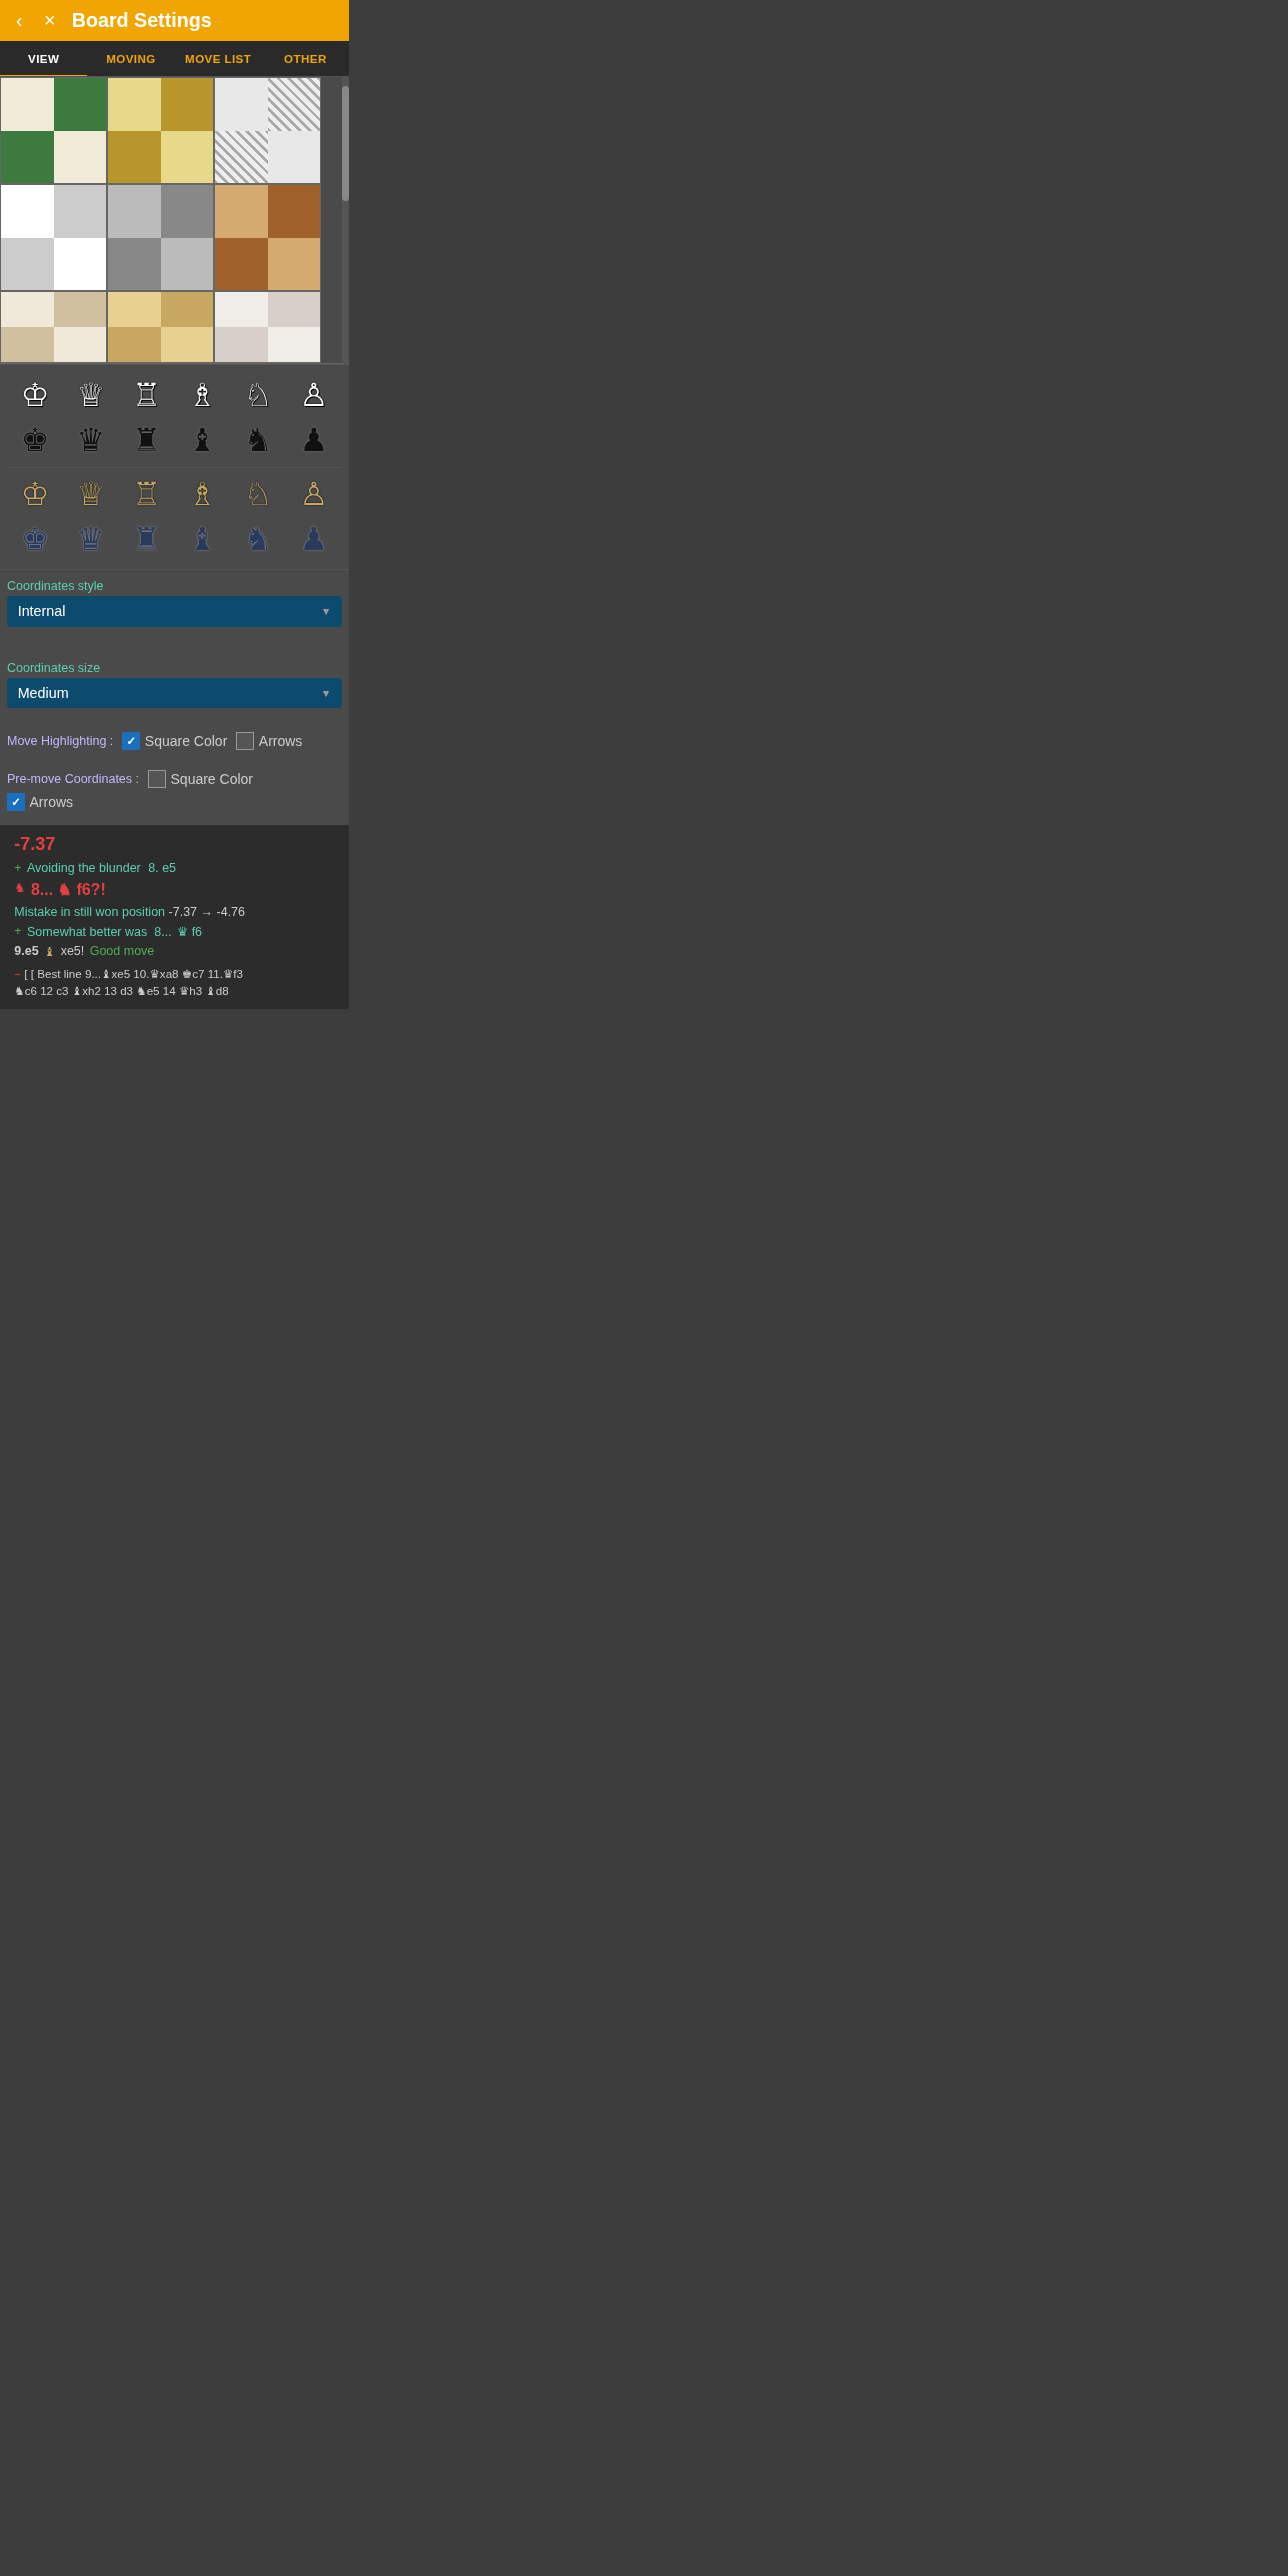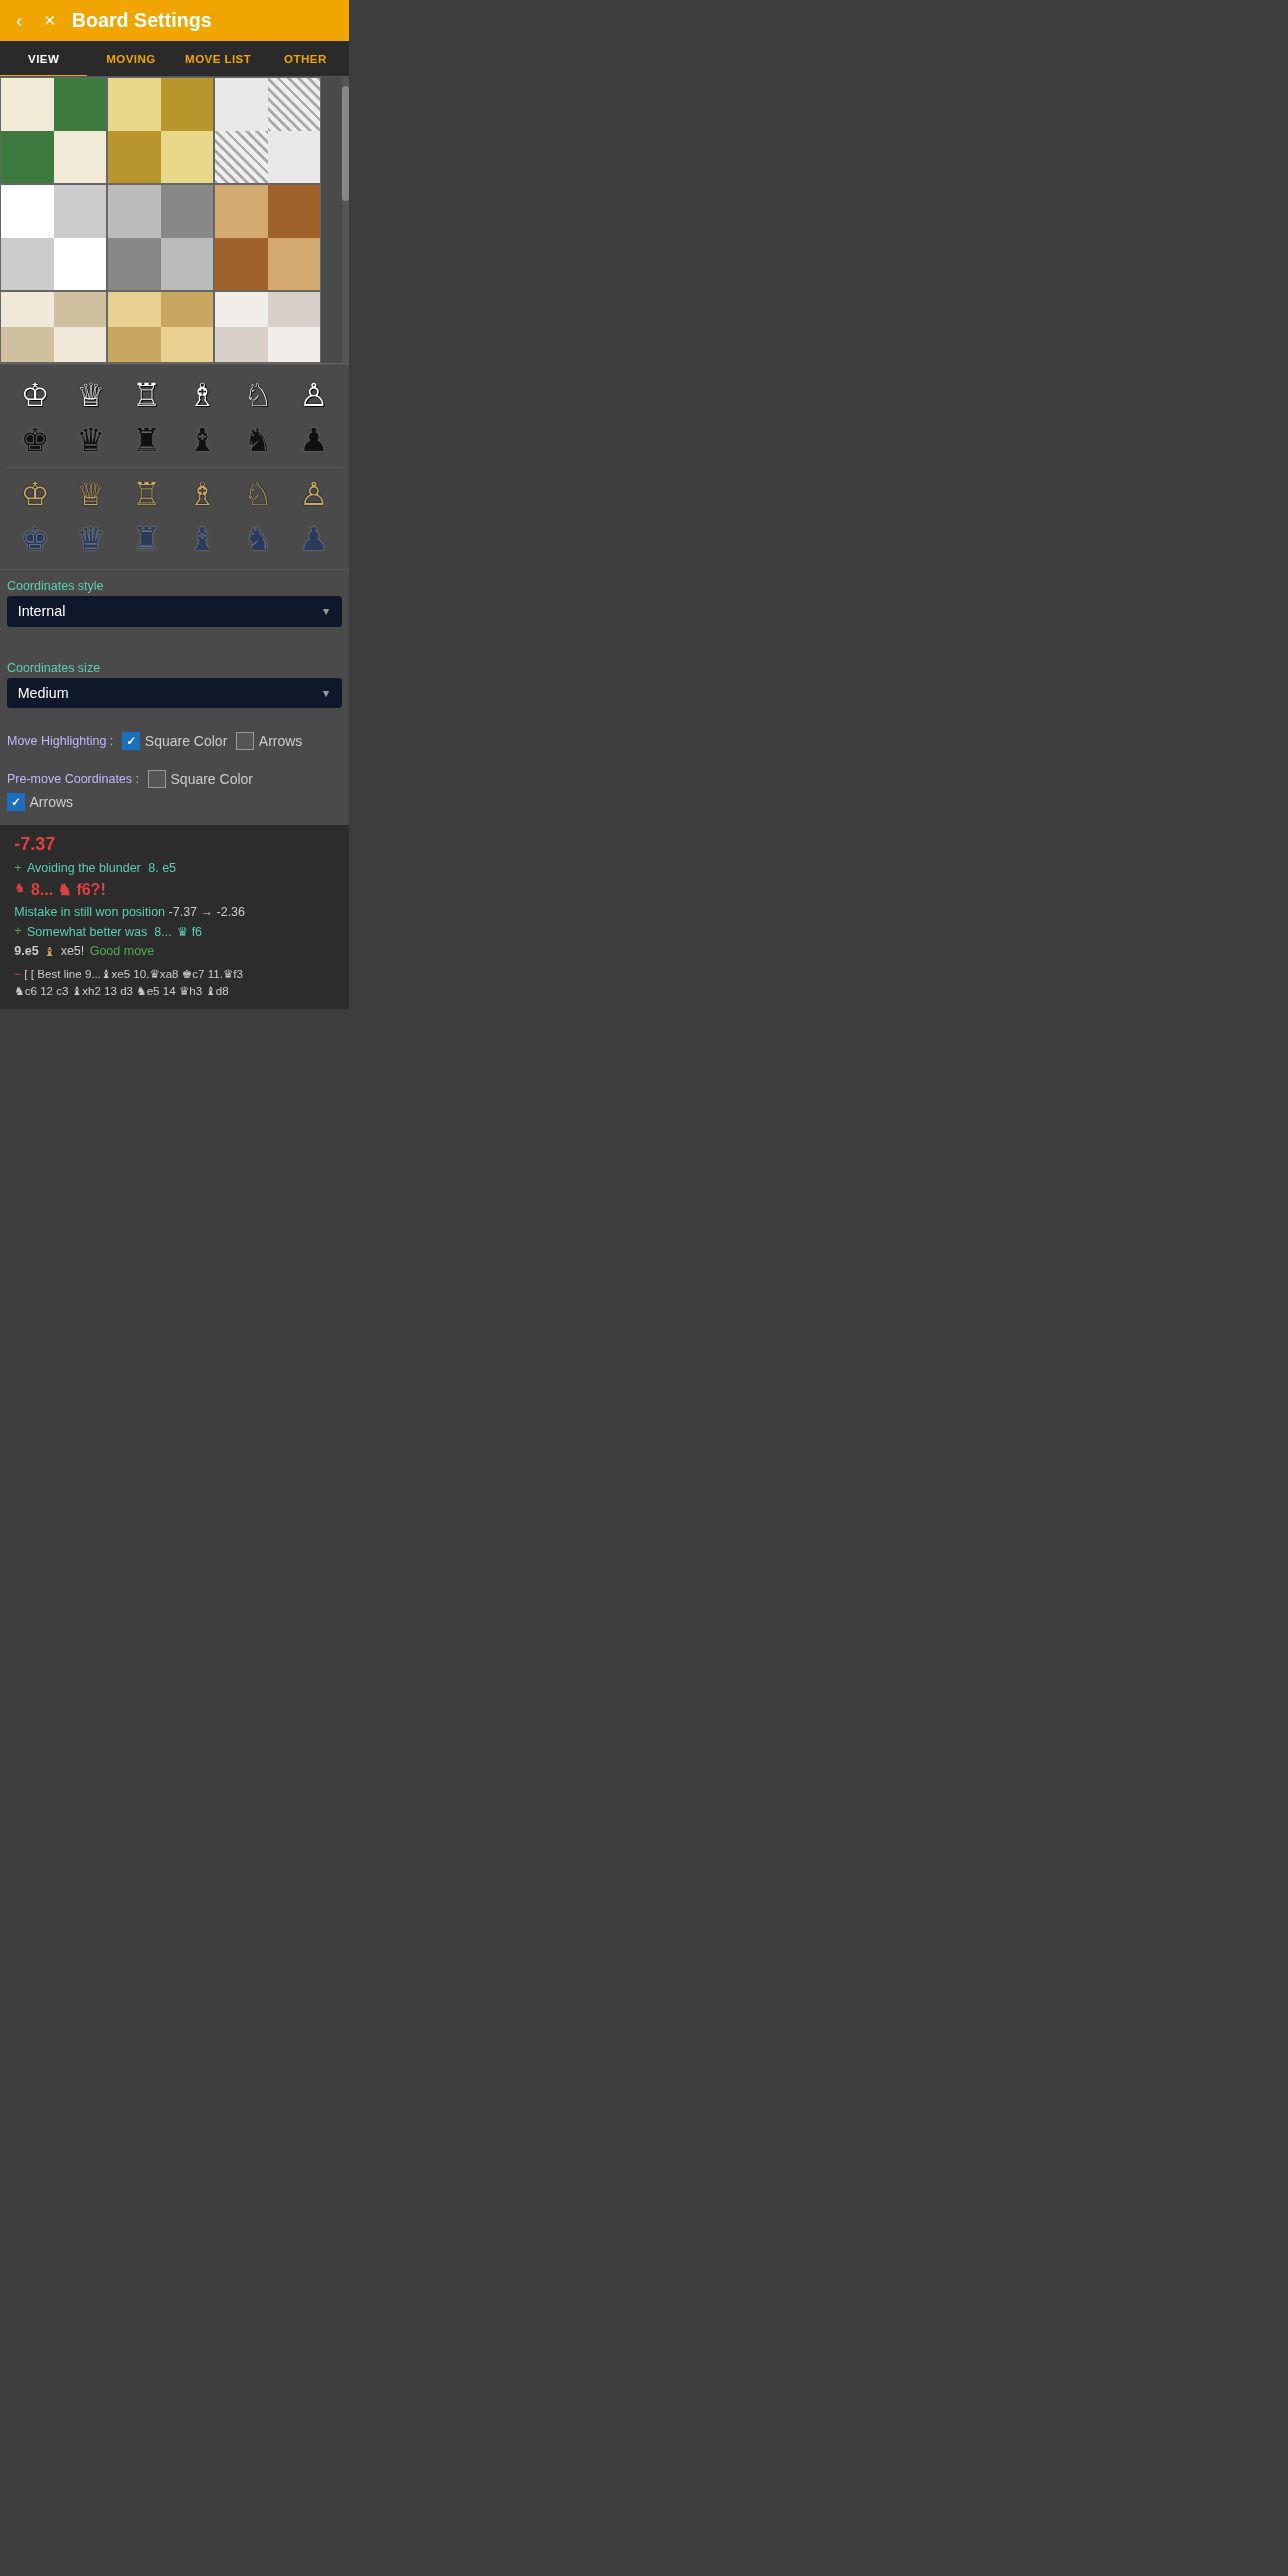--- a/index.html
+++ b/index.html
@@ -230,21 +230,21 @@
       padding: 9px 7px;
     }
     .settings-label {
       color: #5bcfb0;
       font-size: 12.5px;
       margin-bottom: 3.6px;
     }
     .settings-dropdown-row {
       display: flex;
       align-items: center;
-      background: #0f172a;
+      background: #0c4a6e;
       border-radius: 3.6px;
       padding: 7.2px 10.7px;
       margin-bottom: 9px;
       cursor: pointer;
     }
     .settings-dropdown-value {
       flex: 1;
       color: #fff;
       font-size: 14.3px;
     }
@@ -583,21 +583,21 @@
     <span class="analysis-icon-red">♞</span>
     <span class="analysis-mistake">
       <span>8...</span>
       <span>♞</span>
       <span>f6?!</span>
     </span>
     <span class="analysis-desc">
       <span>Mistake in still won position</span>
       <span style="color:#ccc;">-7.37</span>
       <span style="color:#ccc;"> → </span>
-      <span style="color:#ccc;">-2.36</span>
+      <span style="color:#ccc;">-4.76</span>
     </span>
   </div>
 
   <div class="analysis-line">
     <span class="analysis-icon-green">+</span>
     <span class="analysis-text">
       <span>Somewhat better was</span>
       <span style="margin-left:3.6px;">8...</span>
       <span style="margin-left:1.8px;">♛</span>
       <span>f6</span>

